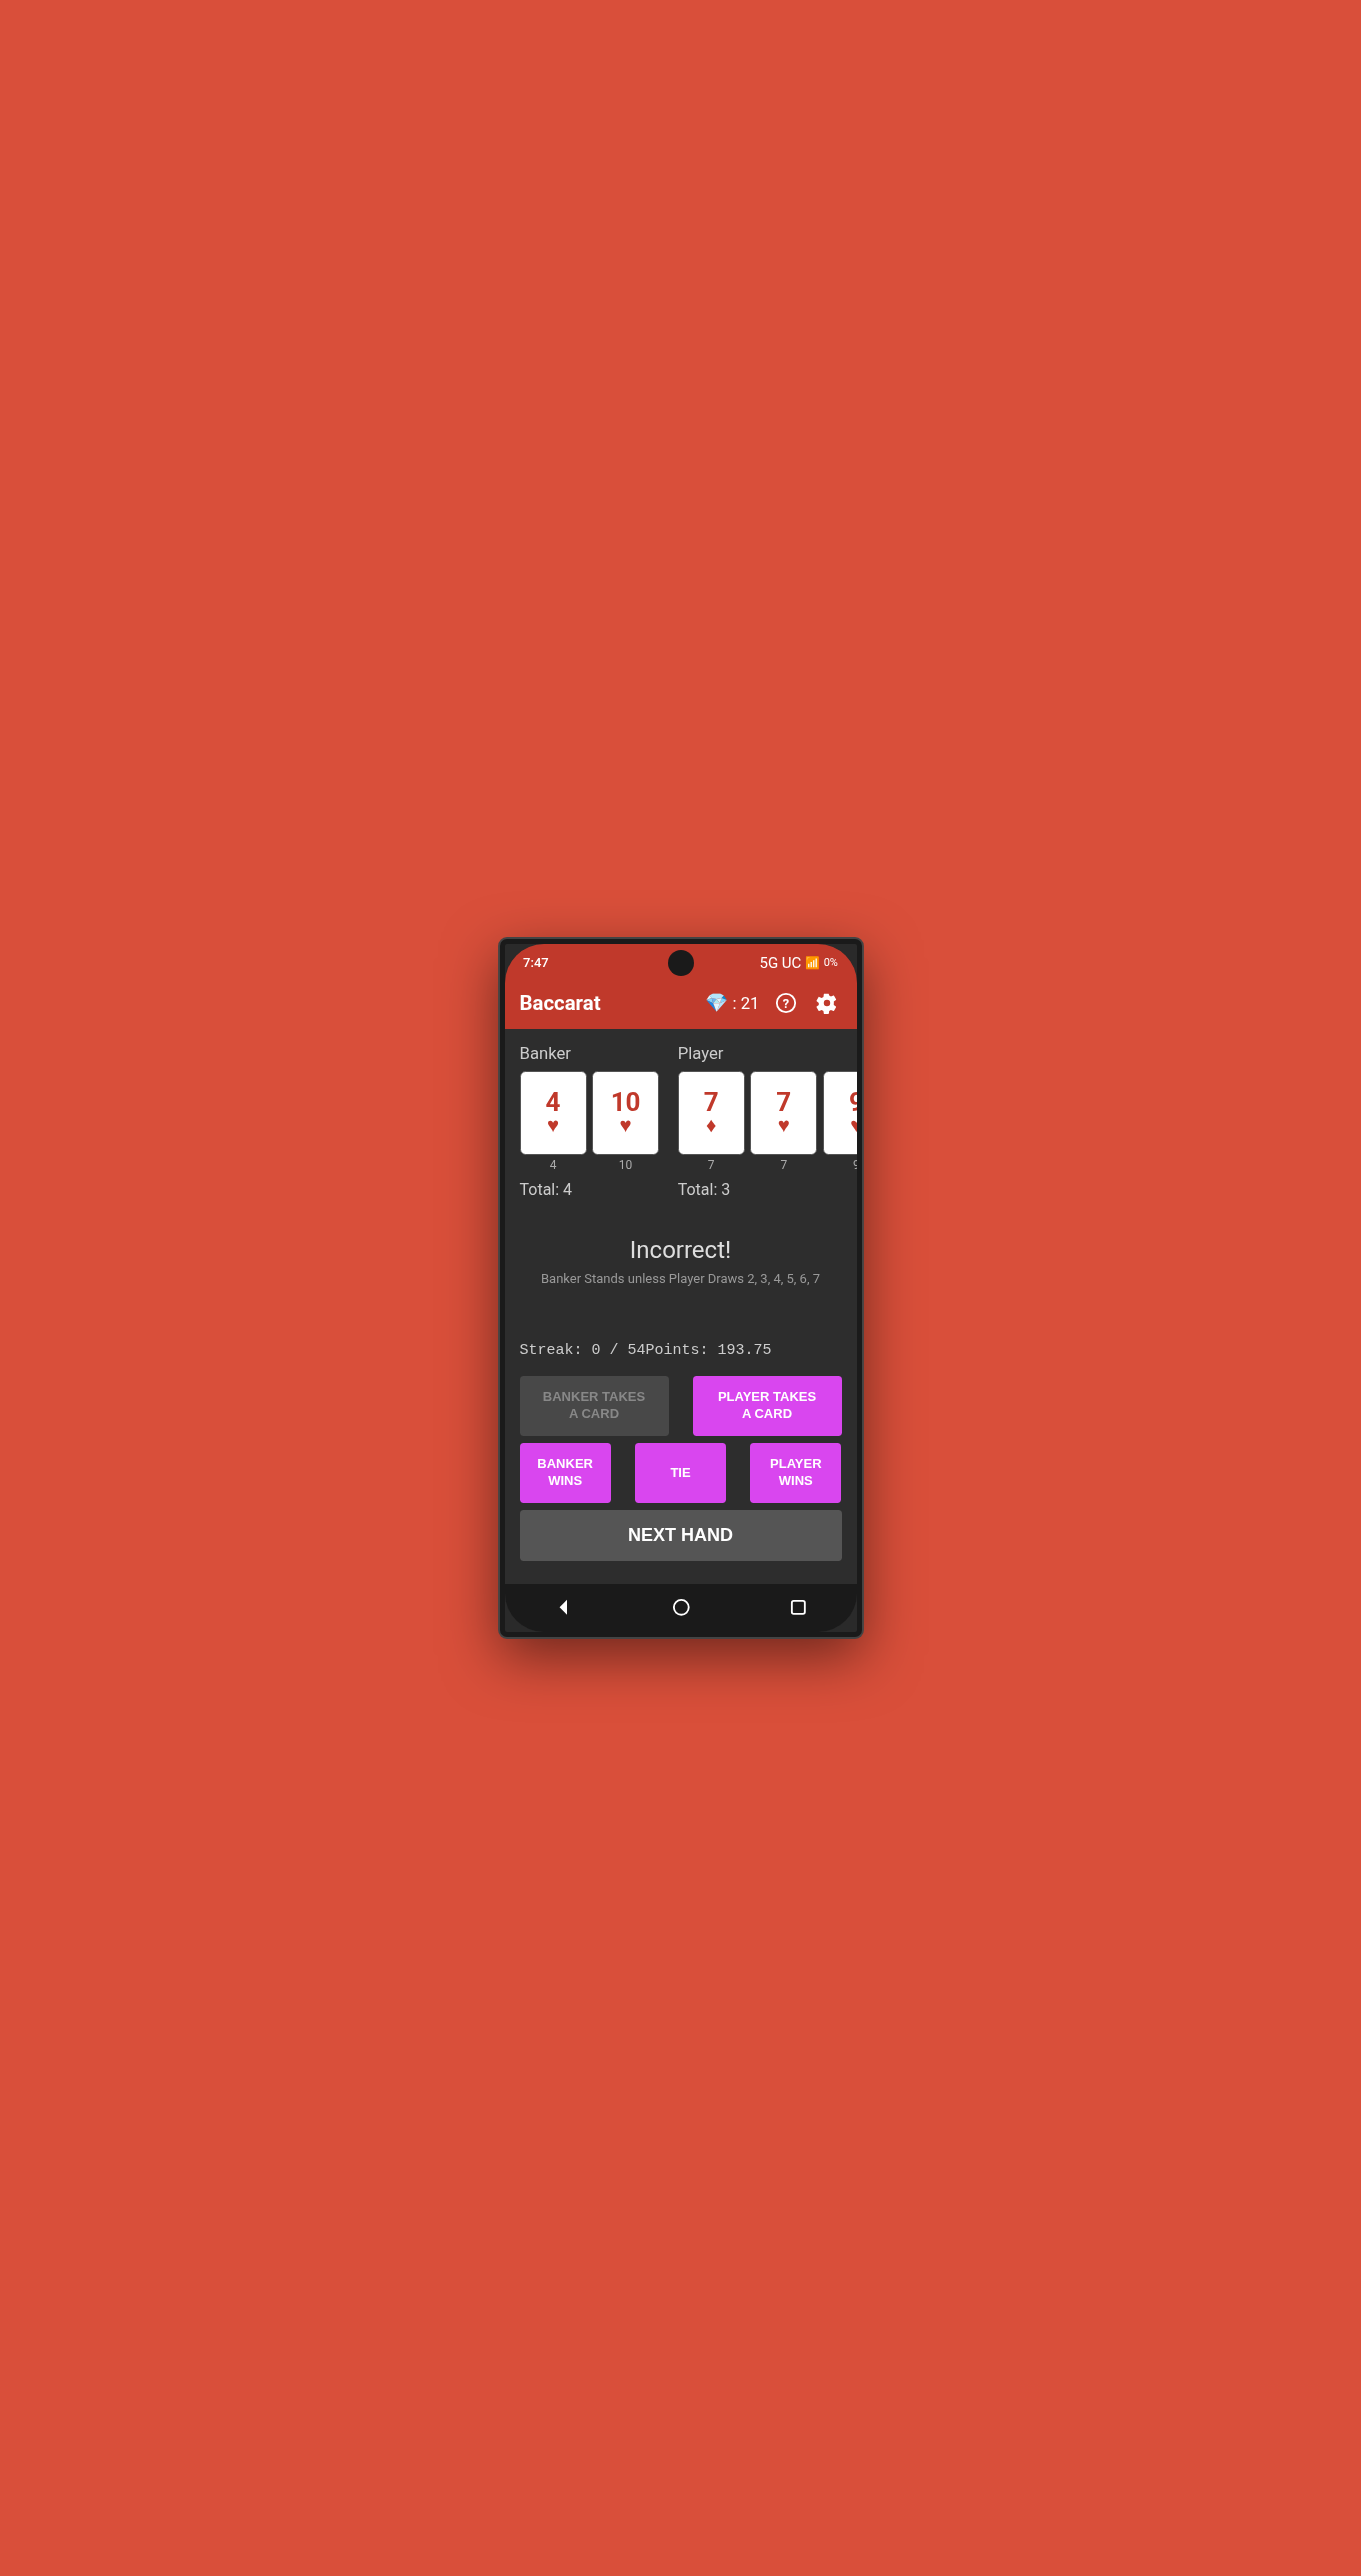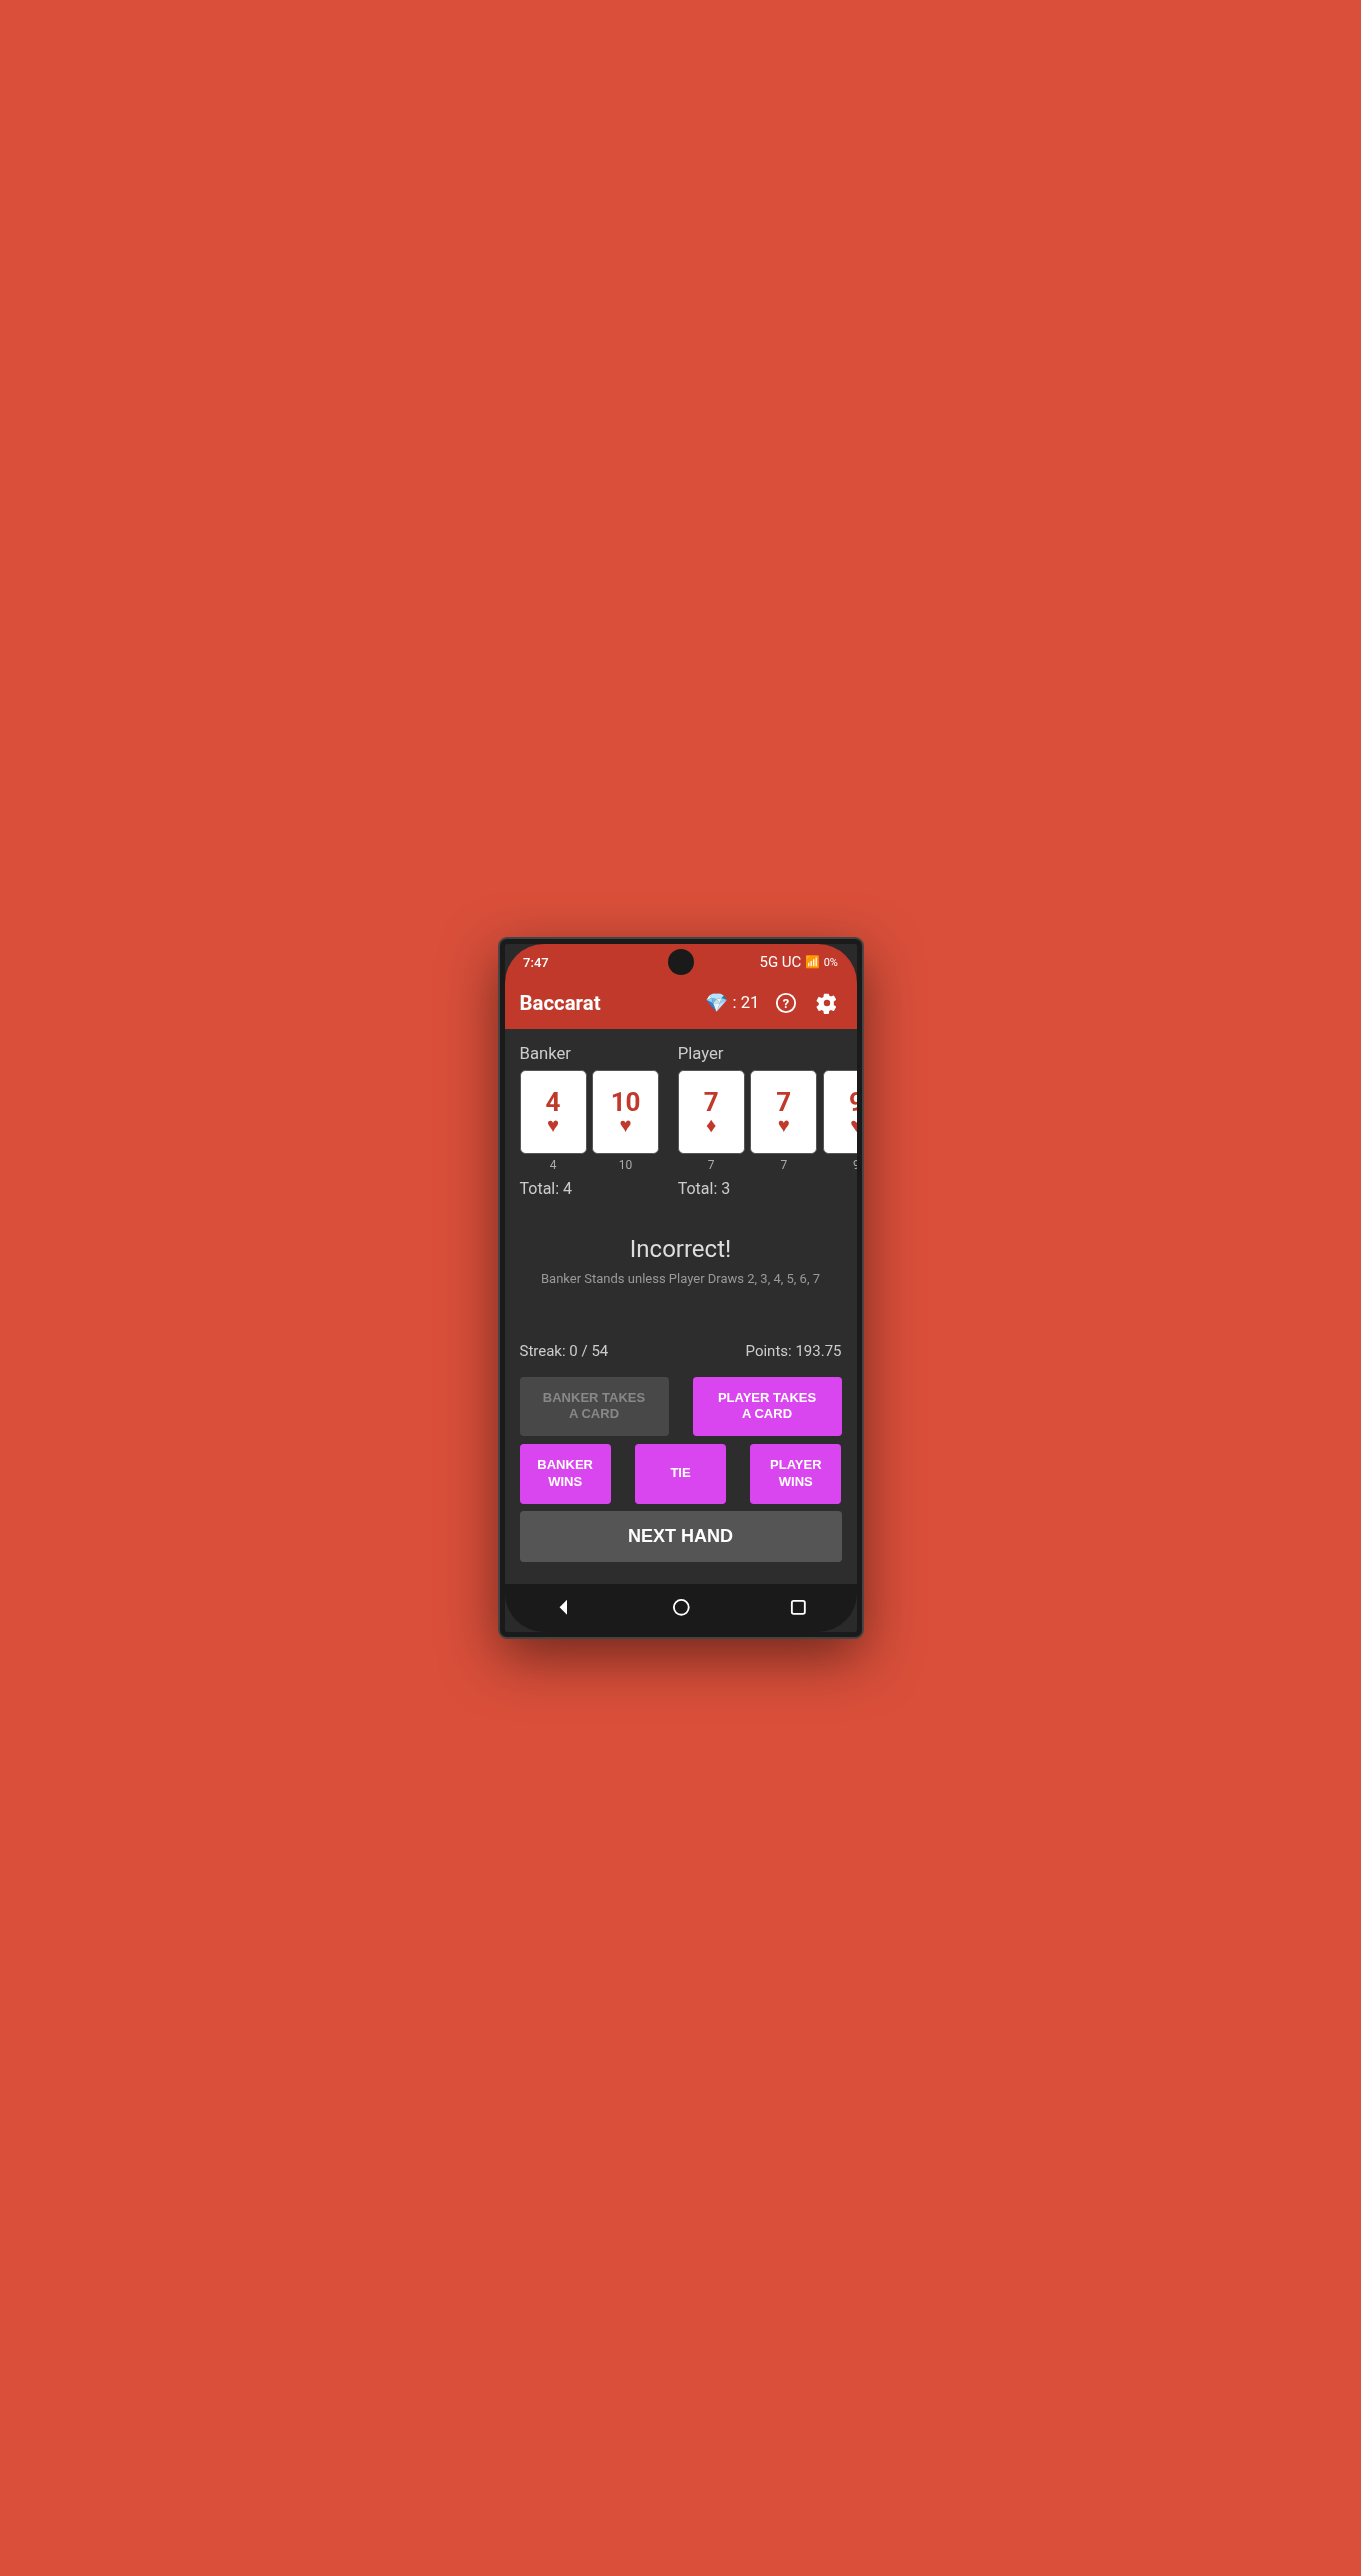--- a/index.html
+++ b/index.html
@@ -189,23 +189,23 @@
       font-weight: 400;
       margin-bottom: 7.4px;
     }
     .result-subtitle {
       color: #999;
       font-size: 13px;
     }
     
     .stats-row {
       display: flex;
-      justify-content: space-between;
       margin-top: 56px;
       margin-bottom: 17px;
+      font-family: Liberation Mono, monospace;
     }
     .stat-text {
       color: #ccc;
       font-size: 15px;
     }
     
     .btn-row {
       display: flex;
       gap: 24px;
       margin-bottom: 7.4px;

